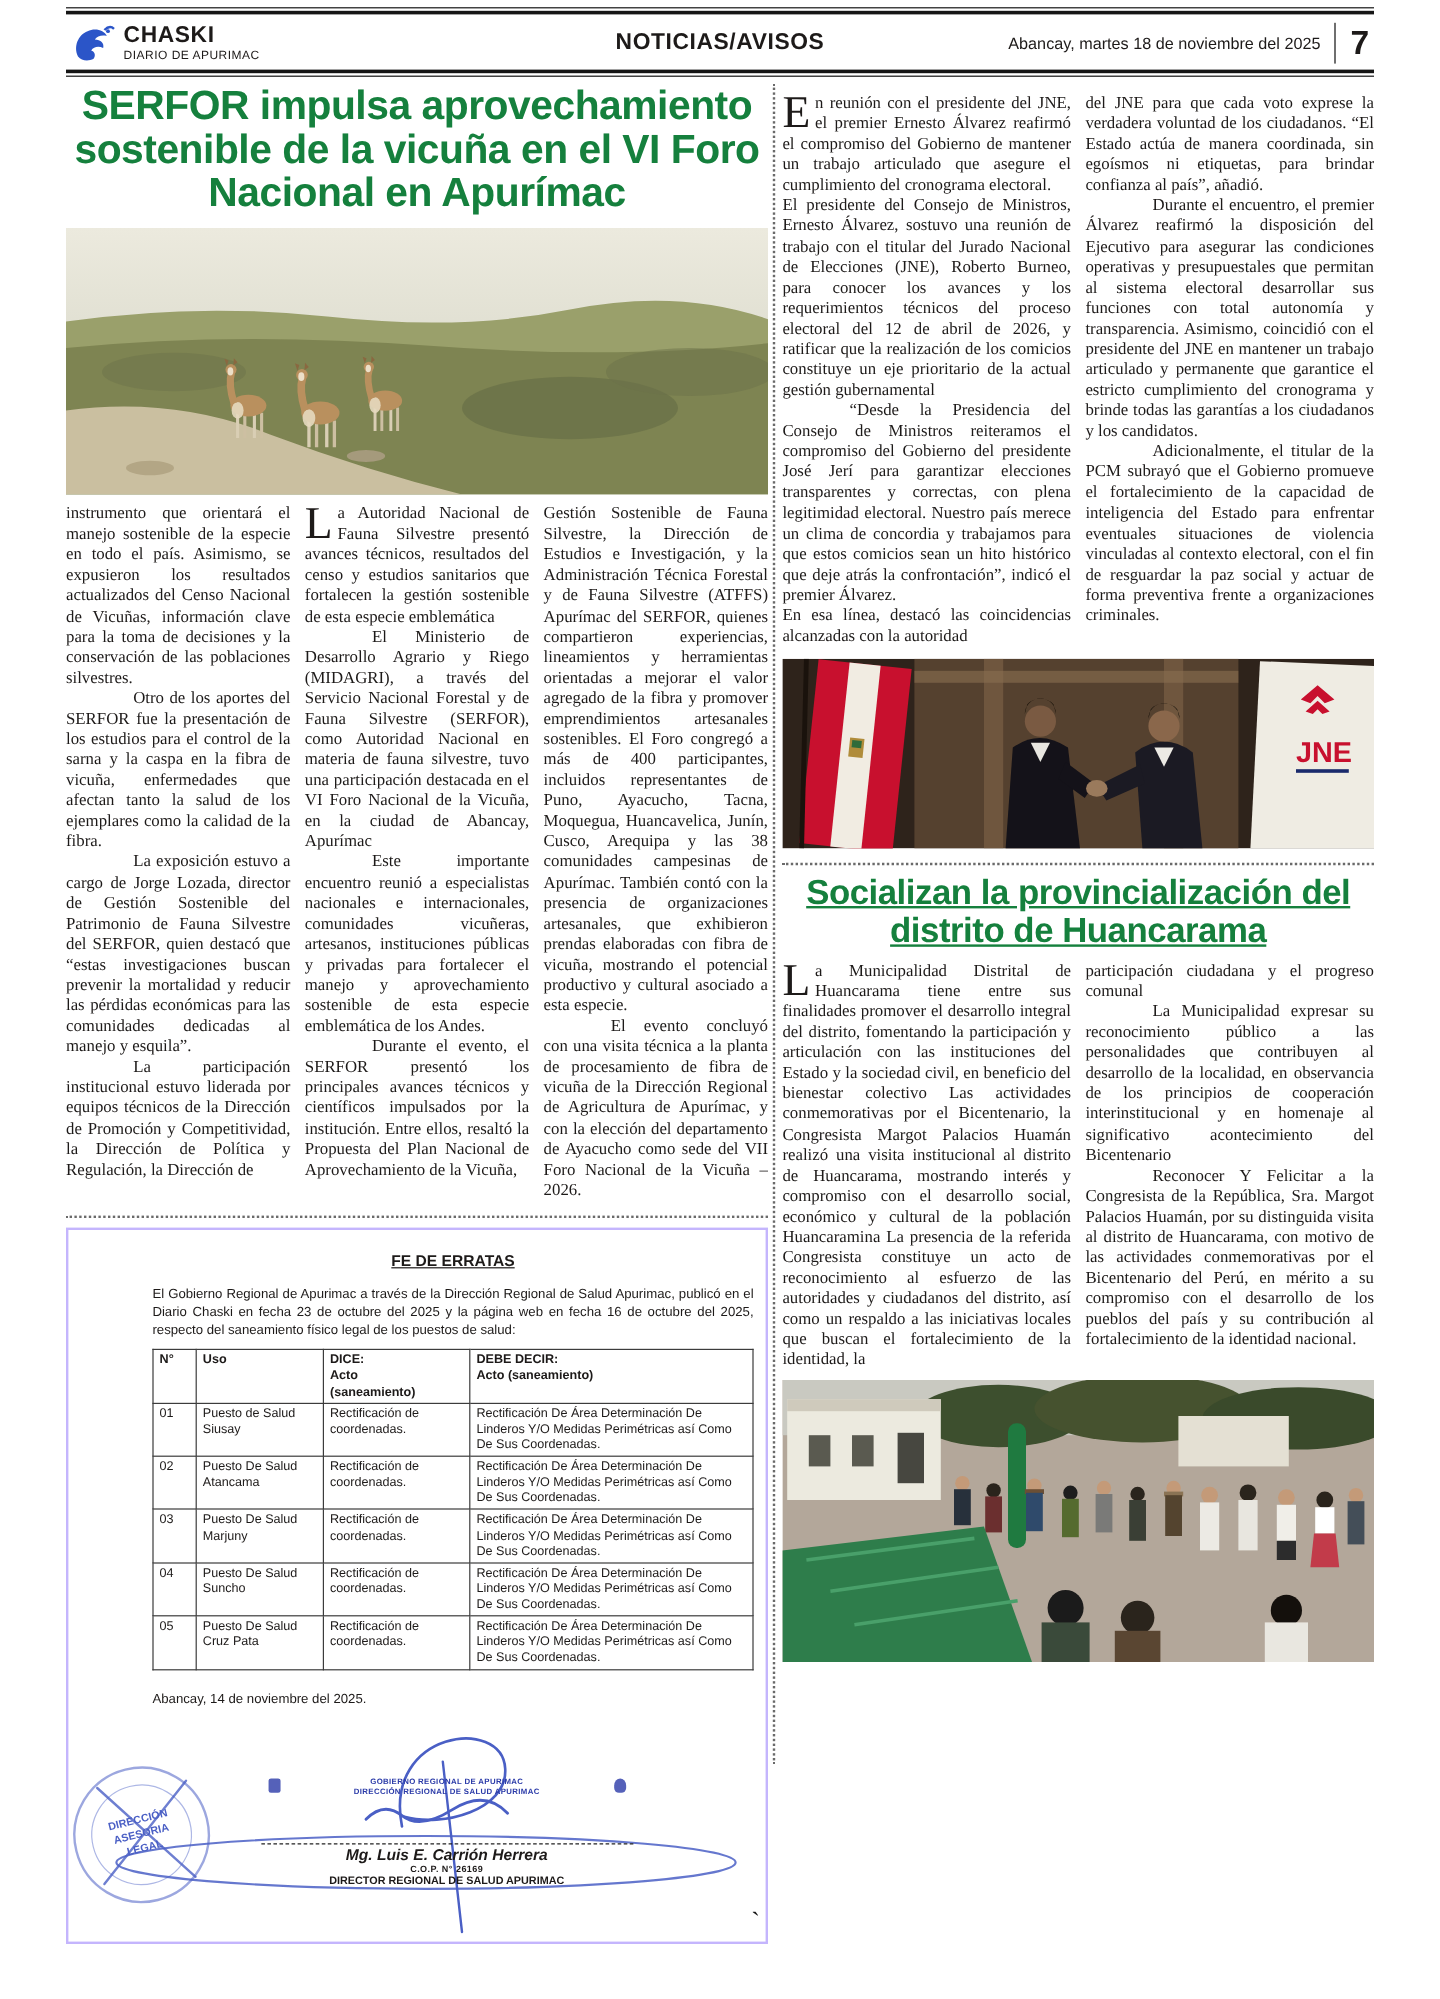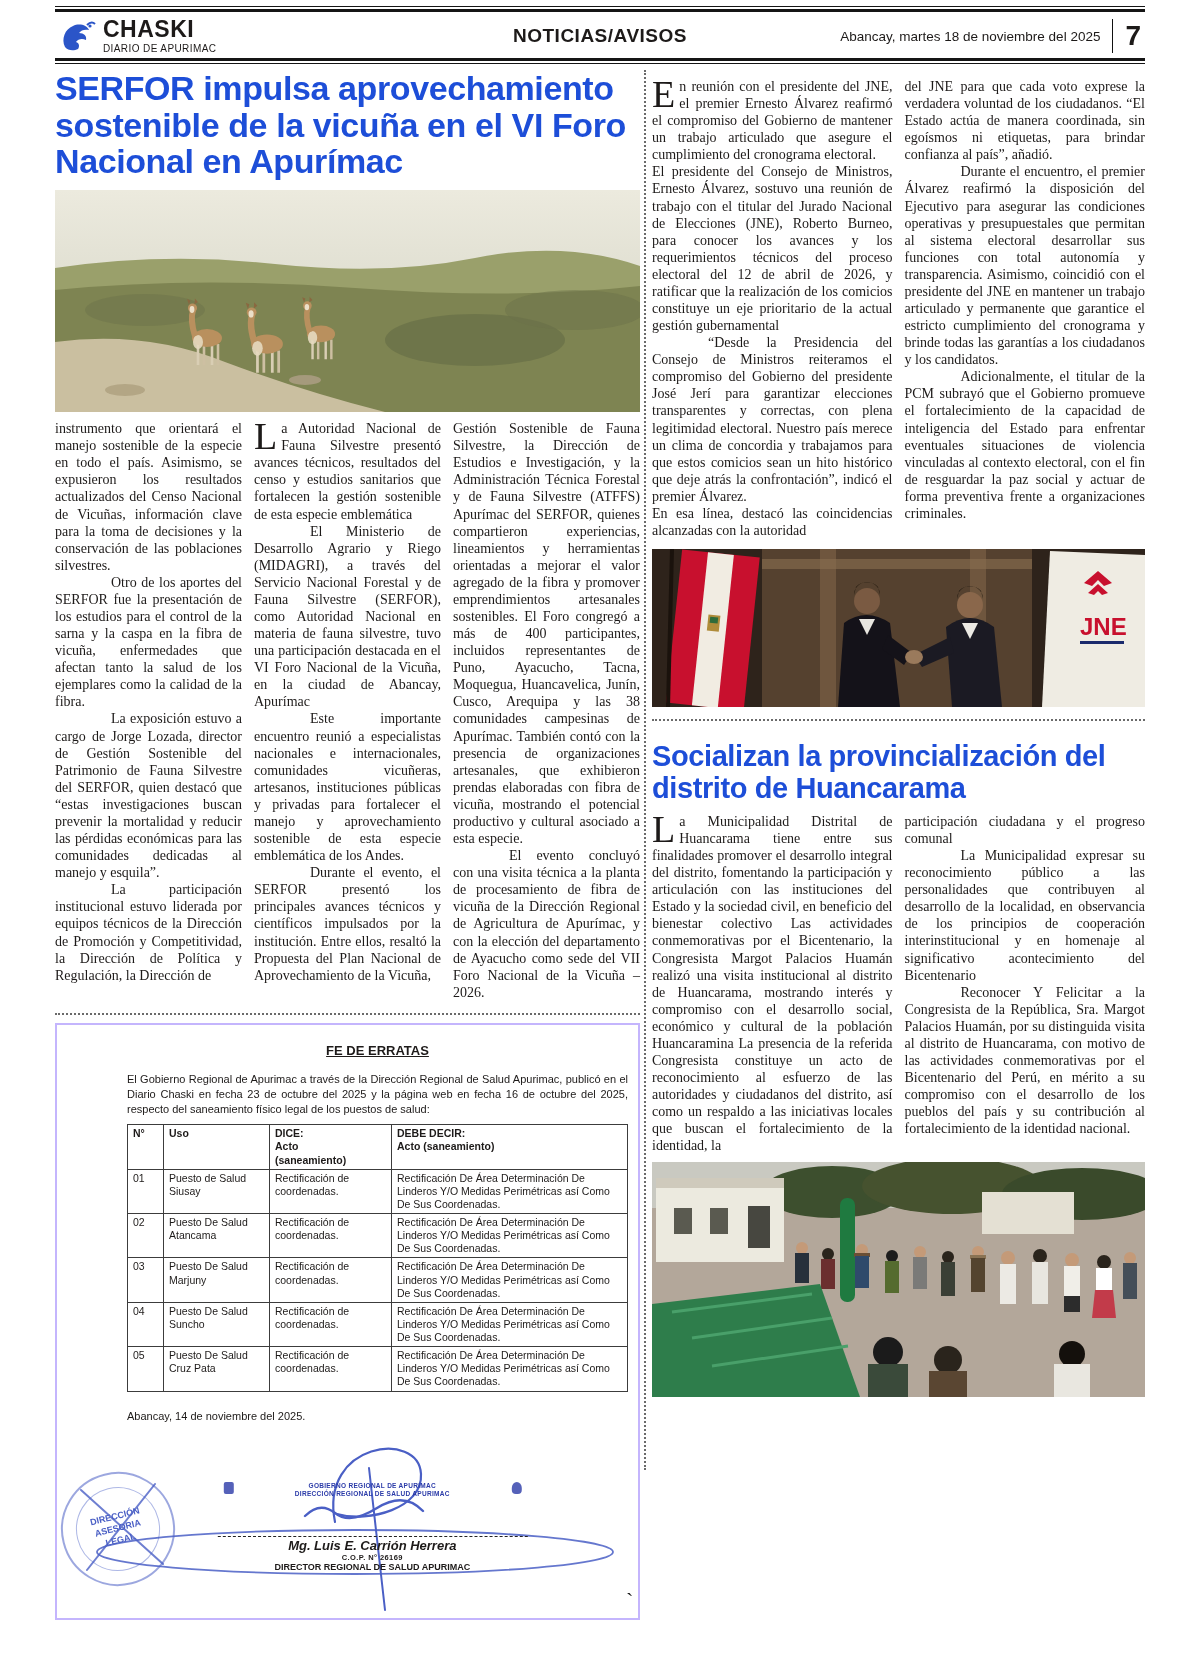--- a/index.html
+++ b/index.html
@@ -8,38 +8,38 @@
   .hrule{position:absolute;left:55px;right:55px;background:#151515;}
   .tr1{top:6px;height:1px;}
   .tr2{top:9px;height:3px;}
   .hb1{top:58px;height:3px;}
   .hb2{top:63px;height:1px;}
 
   header.masthead{position:absolute;left:57px;right:57px;top:15px;height:42px;
         display:flex;align-items:center;justify-content:space-between;
         font-family:"Liberation Sans",sans-serif;}
   .brand{display:flex;align-items:center;gap:6px;}
-  .brand-name{font-size:23px;font-weight:bold;letter-spacing:.5px;line-height:1;}
+  .brand-name{font-size:19px;font-weight:bold;letter-spacing:.5px;line-height:1;}
   .brand-sub{font-size:10px;letter-spacing:.4px;margin-top:2px;}
   .section-title{position:absolute;left:0;right:0;text-align:center;font-size:19px;font-weight:bold;letter-spacing:.5px;pointer-events:none;}
   .header-right{display:flex;align-items:center;gap:12px;z-index:2;background:#fff;padding-left:8px;}
   .dateline{font-size:13.5px;}
   .header-sep{width:1px;height:34px;background:#111;display:inline-block;}
   .page-num{font-size:28px;font-weight:bold;padding-right:2px;}
 
   .vdivider{position:absolute;left:644px;top:70px;height:1400px;border-left:2px dotted #6a6a6a;}
 
   .left-zone{position:absolute;left:55px;top:70px;width:585px;}
   .right-zone{position:absolute;left:652px;top:70px;width:493px;}
 
   h1.headline,h2.headline,h3.headline{font-family:"Liberation Sans",sans-serif;font-weight:bold;
-        color:#1d4ed8;margin:0;letter-spacing:-.4px;}
+        color:#15803d;text-align:center;margin:0;letter-spacing:-.4px;}
   h1.headline{font-size:34px;line-height:1.08;margin-bottom:10px;}
   h2.headline{font-size:31px;line-height:1.1;margin-bottom:8px;}
-  h3.headline{font-size:29px;line-height:1.1;margin:20px 0 8px;}
+  h3.headline{font-size:29px;line-height:1.1;margin:8px 0 8px;text-decoration:underline;}
 
   figure.photo{margin:0;padding:0;line-height:0;}
   figure.photo svg{display:block;width:100%;height:auto;}
 
   .cols{display:flex;gap:12px;margin-top:8px;}
   .col{flex:1;text-align:justify;font-size:14px;line-height:1.22;}
   .col p{margin:0;text-indent:4em;}
   .col p.lead,.col p.cont{text-indent:0;}
   .col p.lead::first-letter{float:left;font-size:38px;line-height:30px;padding:1px 4px 0 0;}
 

